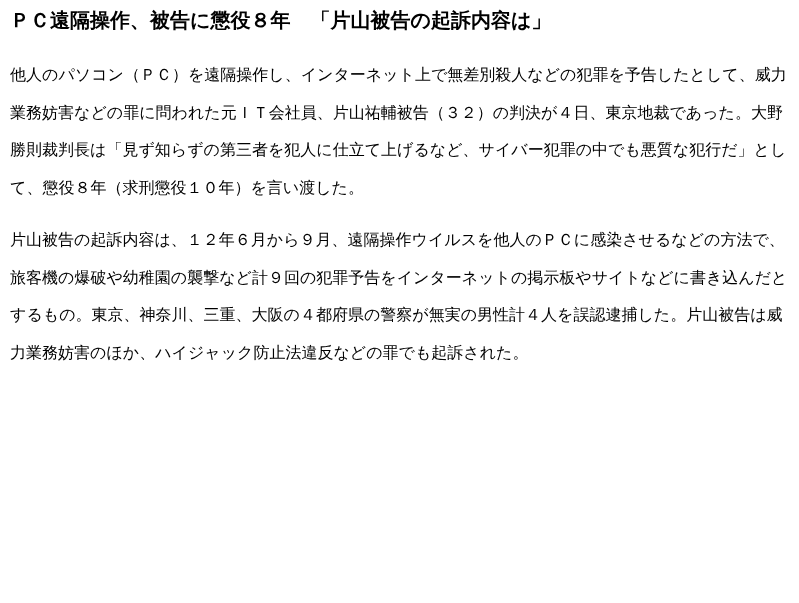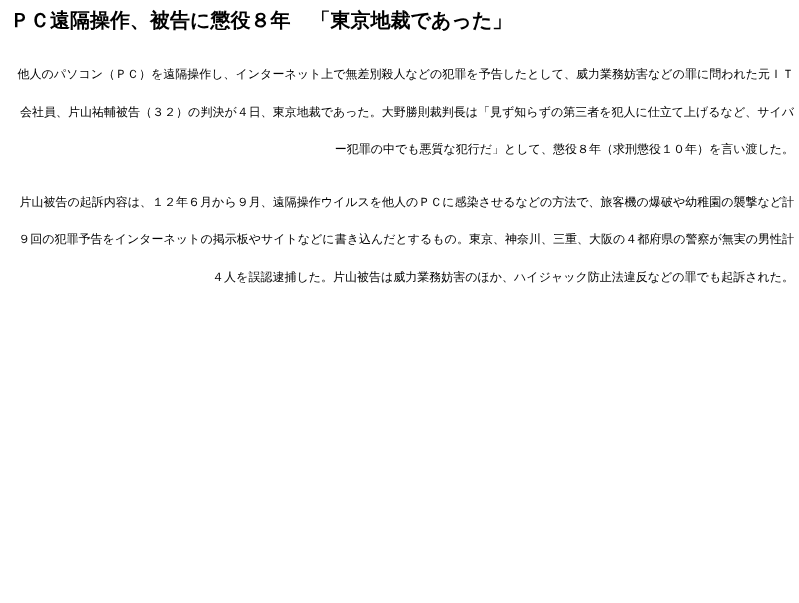--- a/index.html
+++ b/index.html
@@ -18,28 +18,28 @@
     padding: 6px 5px 0 10px;
   }
   .article-title {
     font-size: 20px;
     font-weight: bold;
     line-height: 28px;
     margin: 0 0 22px 0;
     letter-spacing: 0;
   }
   .article-para {
-    font-size: 12px;
+    font-size: 16px;
     line-height: 37.5px;
     margin: 0 0 15px 0;
     letter-spacing: 0;
-    text-align: right;
+    text-align: left;
     overflow-wrap: break-word;
   }
 </style>
 </head>
 <body>
 
 <main class="article">
-  <h1 class="article-title">ＰＣ遠隔操作、被告に懲役８年　「東京地裁であった」</h1>
+  <h1 class="article-title">ＰＣ遠隔操作、被告に懲役８年　「片山被告の起訴内容は」</h1>
   <p class="article-para">他人のパソコン（ＰＣ）を遠隔操作し、インターネット上で無差別殺人などの犯罪を予告したとして、威力業務妨害などの罪に問われた元ＩＴ会社員、片山祐輔被告（３２）の判決が４日、東京地裁であった。大野勝則裁判長は「見ず知らずの第三者を犯人に仕立て上げるなど、サイバー犯罪の中でも悪質な犯行だ」として、懲役８年（求刑懲役１０年）を言い渡した。</p>
   <p class="article-para">片山被告の起訴内容は、１２年６月から９月、遠隔操作ウイルスを他人のＰＣに感染させるなどの方法で、旅客機の爆破や幼稚園の襲撃など計９回の犯罪予告をインターネットの掲示板やサイトなどに書き込んだとするもの。東京、神奈川、三重、大阪の４都府県の警察が無実の男性計４人を誤認逮捕した。片山被告は威力業務妨害のほか、ハイジャック防止法違反などの罪でも起訴された。</p>
 </main>
 
 </body></html>

